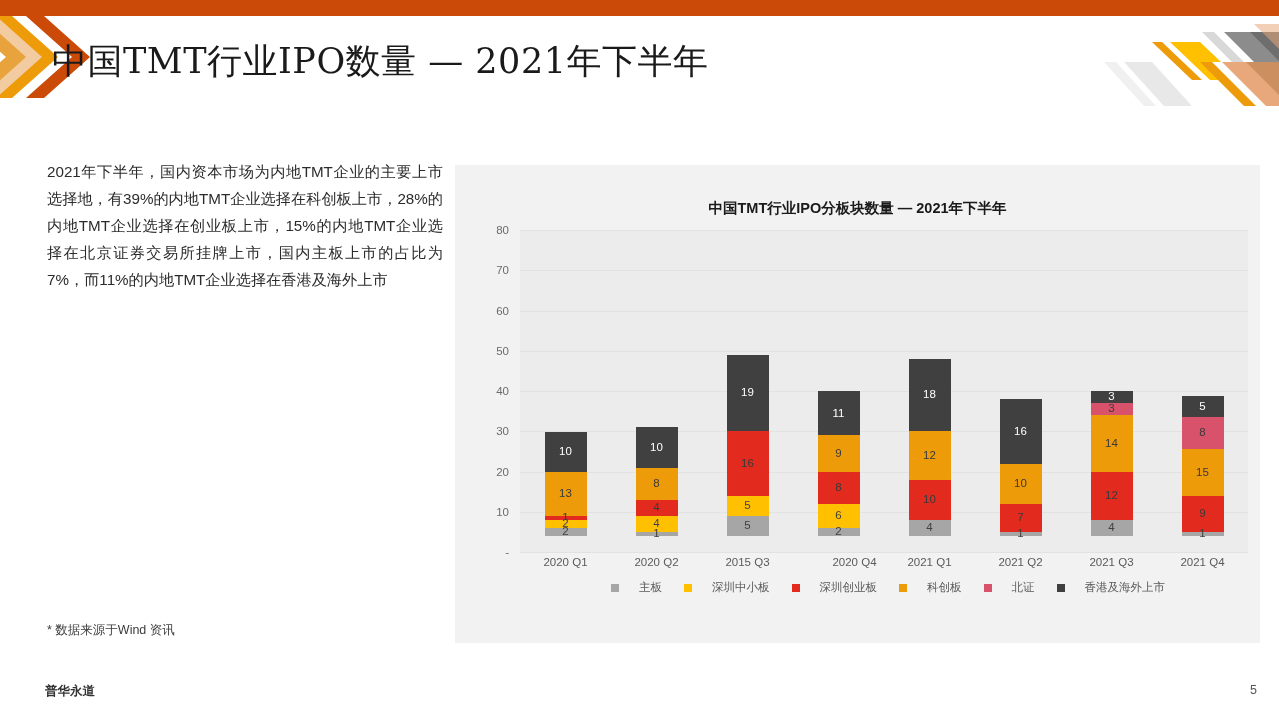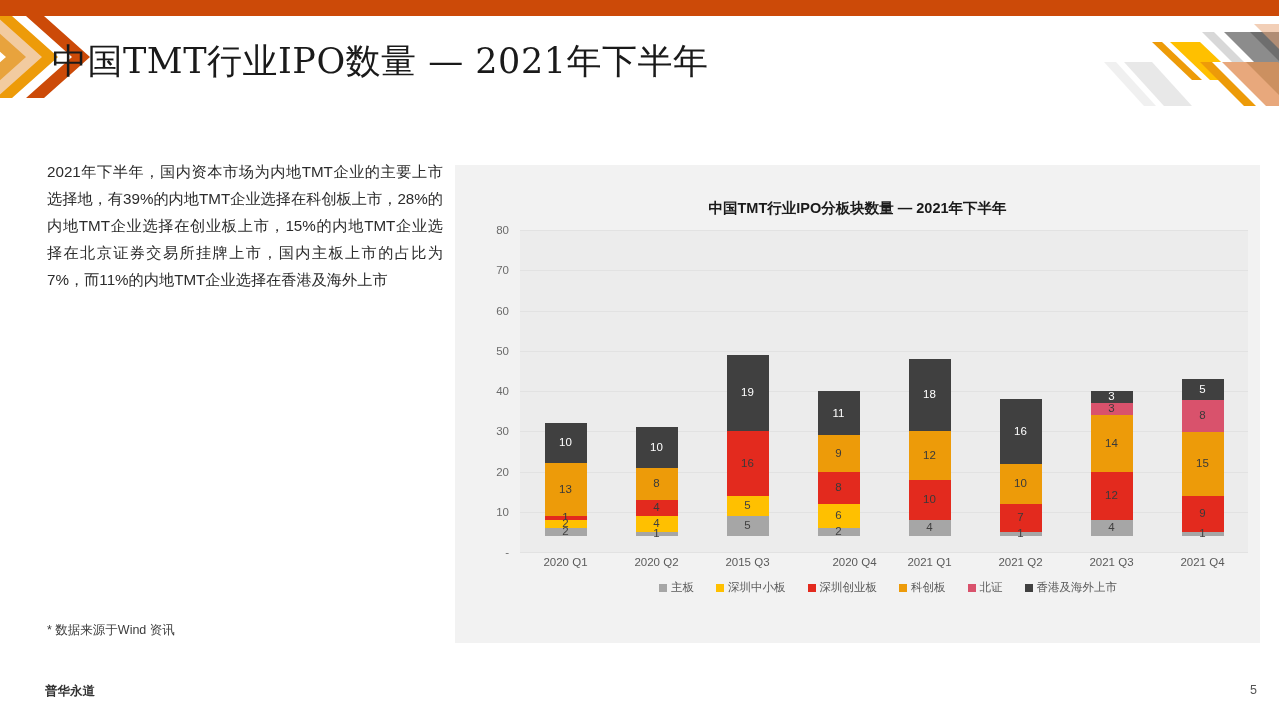--- a/index.html
+++ b/index.html
@@ -39,21 +39,21 @@
   .ylabels{position:absolute;left:0;top:0;width:50px;height:322px;}
   .ylab{position:absolute;right:6px;font-size:11.5px;color:#6b6b6b;transform:translateY(-50%);text-align:left;}
   .bars{position:absolute;left:55px;top:0;width:728px;height:322px;}
   .bar-col{position:absolute;bottom:16px;width:91px;height:322px;}
   .bar-stack{position:absolute;bottom:0;left:50%;transform:translateX(-50%);width:42px;}
   .seg{width:100%;position:relative;display:flex;align-items:center;justify-content:center;box-sizing:border-box;}
   .seg span{font-size:11.5px;line-height:1;}
   .xlabels{position:absolute;left:55px;top:326px;width:728px;height:20px;}
   .xlab{position:absolute;width:91px;text-align:center;font-size:11.5px;color:#5a5a5a;}
   .legend{position:absolute;left:55px;top:350px;width:728px;display:flex;justify-content:center;align-items:center;gap:14px;}
-  .lg-item{display:flex;align-items:center;gap:4px;padding-left:8px;}
+  .lg-item{display:flex;align-items:center;gap:20px;padding-left:8px;}
   .lg-swatch{width:8px;height:8px;display:inline-block;}
   .lg-text{font-size:11.5px;color:#5a5a5a;white-space:nowrap;}
 </style>
 </head>
 <body>
 
 <div class="top-bar"></div>
 
 <div class="hdr-deco-left">
   <svg width="120" height="82" viewBox="0 0 120 82">
@@ -120,21 +120,21 @@
         <div class="ylab" style="top: 80.5px;">60</div>
         <div class="ylab" style="top: 40.25px;">70</div>
         <div class="ylab" style="top: 0px;">80</div>
       </div>
     <div class="bars" id="bars">
         <div class="bar-col" style="left: 0px; width: 91px;">
           <div class="bar-stack">
             <div class="seg" style="height: 40.25px; background: rgb(64, 64, 64);">
               <span style="color: rgb(255, 255, 255);">10</span>
             </div>
-            <div class="seg" style="height: 53px; background: rgb(237, 155, 9);">
+            <div class="seg" style="height: 44px; background: rgb(237, 155, 9);">
               <span style="color: rgb(58, 58, 58);">13</span>
             </div>
             <div class="seg" style="height: 4.025px; background: rgb(227, 42, 30);">
               <span style="color: rgb(58, 58, 58);">1</span>
             </div>
             <div class="seg" style="height: 8.05px; background: rgb(255, 192, 0);">
               <span style="color: rgb(64, 64, 64);">2</span>
             </div>
             <div class="seg" style="height: 8.05px; background: rgb(166, 166, 166);">
               <span style="color: rgb(64, 64, 64);">2</span>
@@ -247,21 +247,21 @@
           </div>
         </div>
         <div class="bar-col" style="left: 637px; width: 91px;">
           <div class="bar-stack">
             <div class="seg" style="height: 20.125px; background: rgb(64, 64, 64);">
               <span style="color: rgb(255, 255, 255);">5</span>
             </div>
             <div class="seg" style="height: 32.2px; background: rgb(217, 82, 108);">
               <span style="color: rgb(58, 58, 58);">8</span>
             </div>
-            <div class="seg" style="height: 64px; background: rgb(237, 155, 9);">
+            <div class="seg" style="height: 47px; background: rgb(237, 155, 9);">
               <span style="color: rgb(58, 58, 58);">15</span>
             </div>
             <div class="seg" style="height: 36.225px; background: rgb(227, 42, 30);">
               <span style="color: rgb(58, 58, 58);">9</span>
             </div>
             <div class="seg" style="height: 4.025px; background: rgb(166, 166, 166);">
               <span style="color: rgb(64, 64, 64);">1</span>
             </div>
           </div>
         </div>

